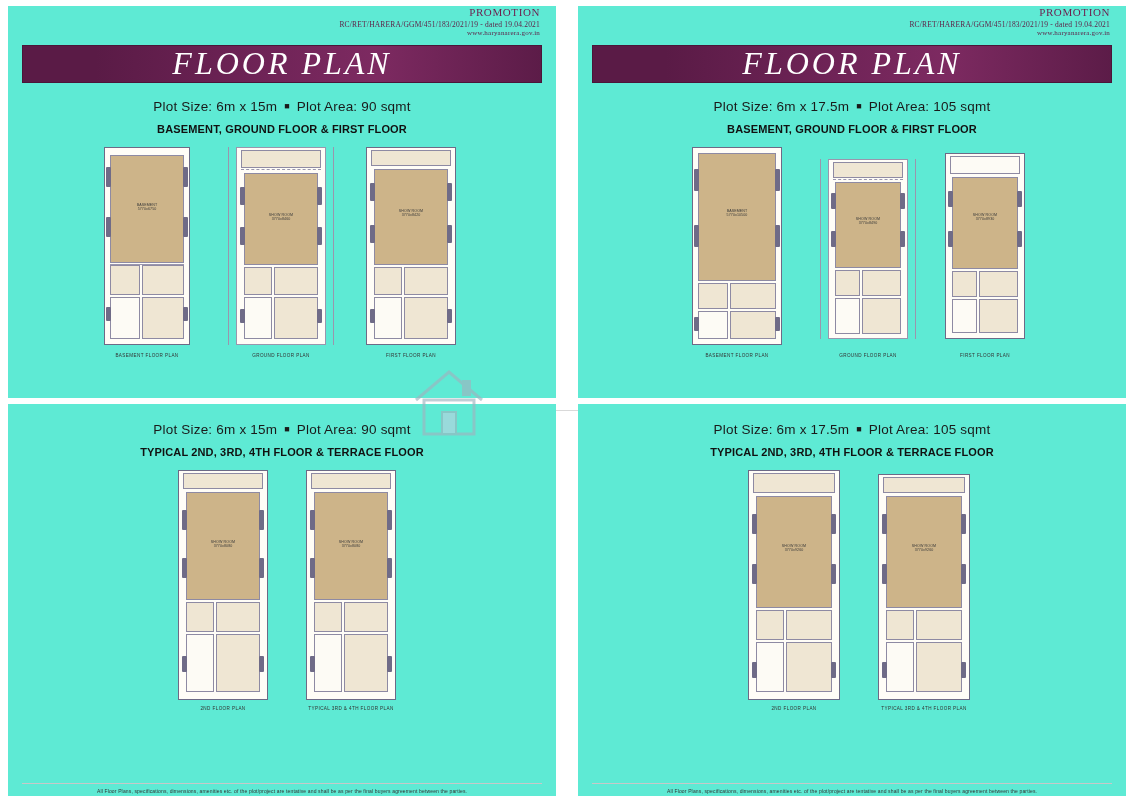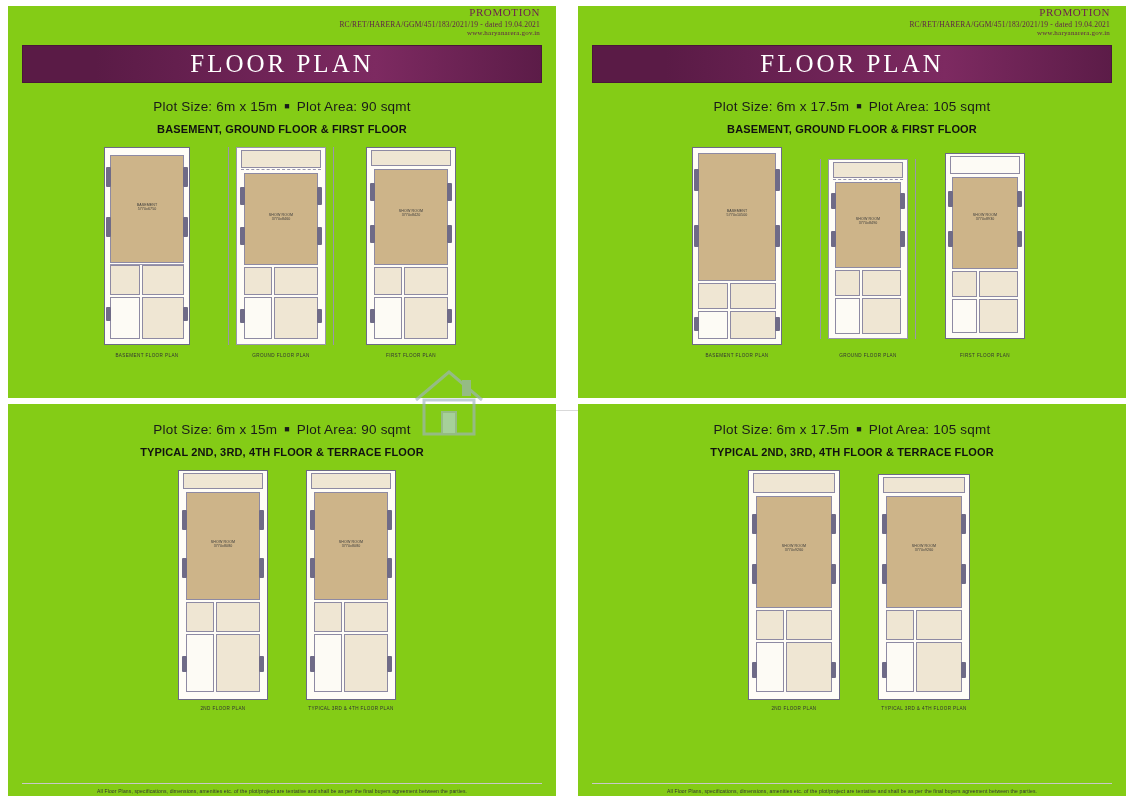--- a/index.html
+++ b/index.html
@@ -15,21 +15,21 @@
     width: 1131px;
     height: 800px;
     background: #fff;
   }
 
   
   .panel {
     position: absolute;
     width: 548px;
     height: 392px;
-    background: #84cc16;
+    background: #5eead4;
   }
   .panel.tl { left: 8px;   top: 6px; }
   .panel.tr { left: 578px; top: 6px; }
   .panel.bl { left: 8px;   top: 404px; }
   .panel.br { left: 578px; top: 404px; }
 
   
   .promo {
     text-align: right;
     padding-right: 16px;
@@ -61,22 +61,23 @@
     height: 38px;
     background: linear-gradient(90deg, #5a1b46 0%, #5a1b46 14%, #6e2356 45%, #7d2a61 68%, #5c1c48 100%);
     border: 1px solid #4a1639;
     display: flex;
     align-items: center;
     justify-content: center;
   }
   .titlebar span {
     font-family: "Liberation Serif", serif;
     color: #fff;
-    font-size: 25px;
+    font-size: 32px;
     letter-spacing: 3px;
+    font-style: italic;
   }
 
   
   .plotline {
     margin-top: 16px;
     text-align: center;
     font-size: 13.5px;
     color: #1a1a1a;
     letter-spacing: 0.2px;
   }

